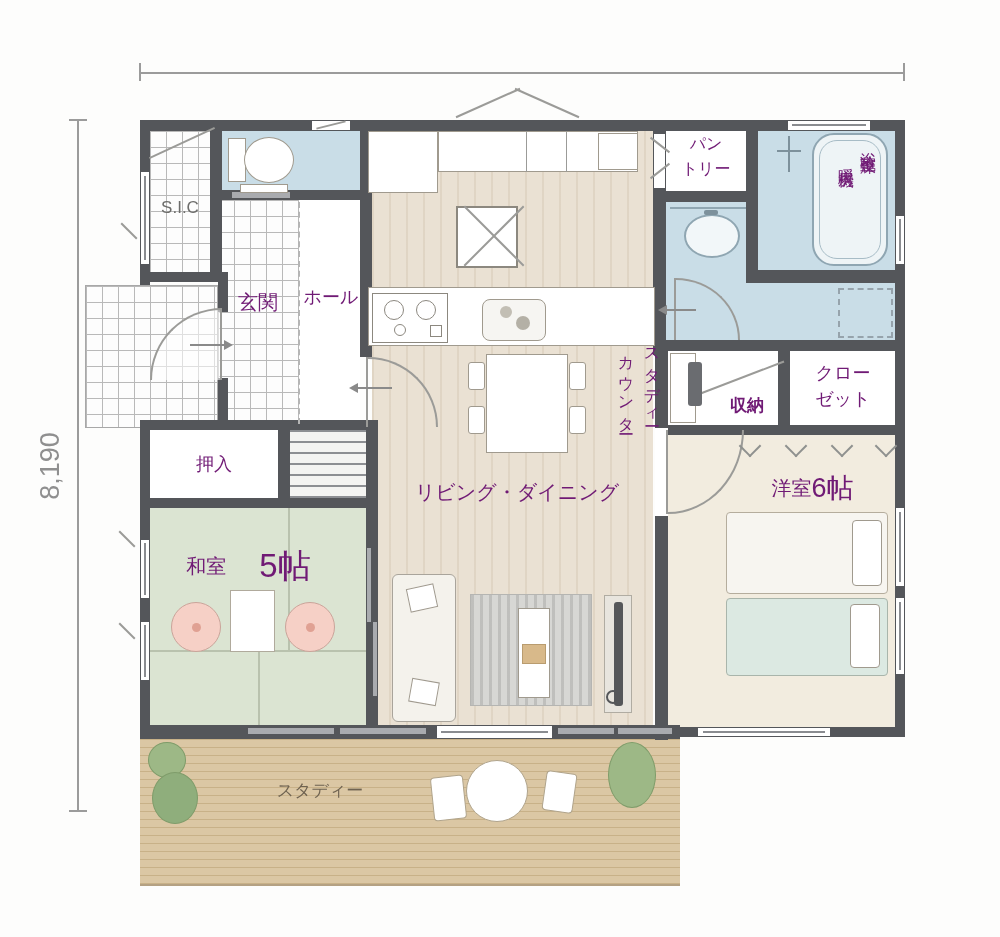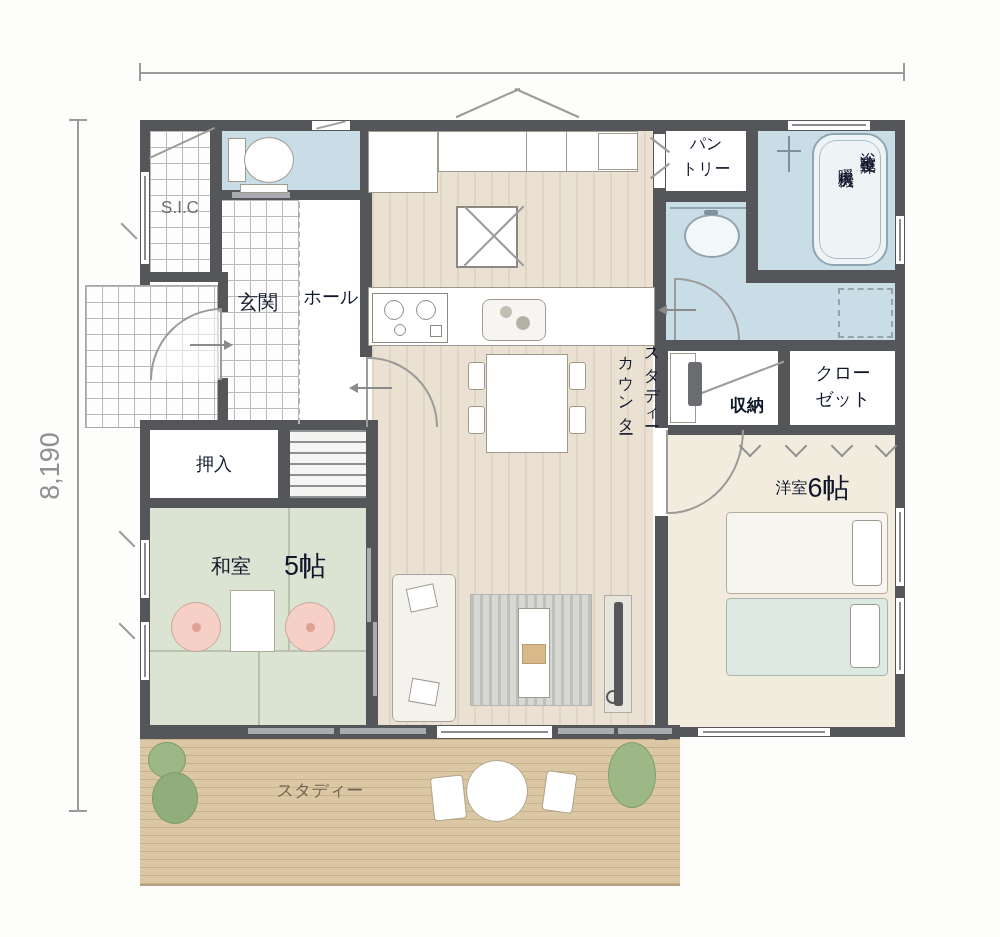--- a/index.html
+++ b/index.html
@@ -3,21 +3,21 @@
 <meta charset="utf-8">
 <style>
   html,body{margin:0;padding:0;background:#ffffff;}
   #stage{position:relative;width:1000px;height:937px;background:#fdfdfc;overflow:hidden;
          font-family:"Liberation Sans","DejaVu Sans",sans-serif;color:#4a4a48;}
   .abs{position:absolute;box-sizing:border-box;}
   .wall{background:#54565a;}
   .win{background:#ffffff;}
   .winline{background:#8a8c90;}
   .slider{background:#a9abaf;}
-  .lbl{white-space:nowrap;color:#0f172a;}
+  .lbl{white-space:nowrap;color:#701a75;}
   .center{display:flex;align-items:center;justify-content:center;text-align:center;}
   .vtext{writing-mode:vertical-rl;text-orientation:upright;letter-spacing:2px;}
   .dim{color:#8f8f8f;}
   .dimline{background:#9b9b9b;}
   .grid{background-color:#fdfdfd;
     background-image:linear-gradient(#b9b9b9 1px,transparent 1px),linear-gradient(90deg,#b9b9b9 1px,transparent 1px);
     background-size:16px 16px;}
   .furn{background:#ffffff;border:1.5px solid #a09a8e;}
   .thinline{background:#9b9b98;}
   .arc{border-color:#9b9b98;}
@@ -239,25 +239,26 @@
   <div class="abs lbl center" style="left:222px;top:290px;width:72px;height:24px;font-size:20px;">玄関</div>
   <div class="abs lbl center" style="left:296px;top:285px;width:70px;height:24px;font-size:18px;">ホール</div>
   <div class="abs lbl center" style="left:666px;top:133px;width:80px;height:22px;font-size:16px;">パン</div>
   <div class="abs lbl center" style="left:666px;top:158px;width:80px;height:22px;font-size:16px;">トリー</div>
   <div class="abs lbl vtext" style="left:856px;top:140px;width:22px;height:125px;font-size:16px;">浴室乾燥</div>
   <div class="abs lbl vtext" style="left:834px;top:155px;width:22px;height:100px;font-size:16px;">暖房機</div>
   <div class="abs lbl center" style="left:712px;top:394px;width:70px;height:22px;font-size:17px;font-weight:bold;">収納</div>
   <div class="abs lbl center" style="left:798px;top:362px;width:90px;height:22px;font-size:18px;">クロー</div>
   <div class="abs lbl center" style="left:798px;top:388px;width:90px;height:22px;font-size:18px;">ゼット</div>
   <div class="abs lbl center" style="left:730px;top:473px;width:165px;height:30px;">
-    <span style="font-size:16px;">洋室</span>
+    <span style="font-size:20px;">洋室</span>
       <span style="font-size:27px;">6帖</span>
   </div>
   <div class="abs lbl vtext" style="left:640px;top:337px;width:22px;height:125px;font-size:16px;">スタディー</div>
   <div class="abs lbl vtext" style="left:614px;top:345px;width:22px;height:125px;font-size:16px;">カウンター</div>
+  <div class="abs lbl center" style="left:392px;top:479px;width:250px;height:26px;font-size:20px;">リビング・ダイニング</div>
   <div class="abs lbl center" style="left:178px;top:452px;width:72px;height:24px;font-size:18px;">押入</div>
-  <div class="abs lbl center" style="left:186px;top:550px;width:165px;height:32px;gap:33px;">
+  <div class="abs lbl center" style="left:166px;top:550px;width:165px;height:32px;gap:33px;">
     <span style="font-size:20px;">和室</span>
-      <span style="font-size:27px;">5帖</span>
+      <span style="font-size:33px;">5帖</span>
   </div>
   <div class="abs lbl center" style="left:250px;top:778px;width:140px;height:24px;font-size:17px;color:#6f6351;">スタディー</div>
 
 </div>
 
 </body></html>

